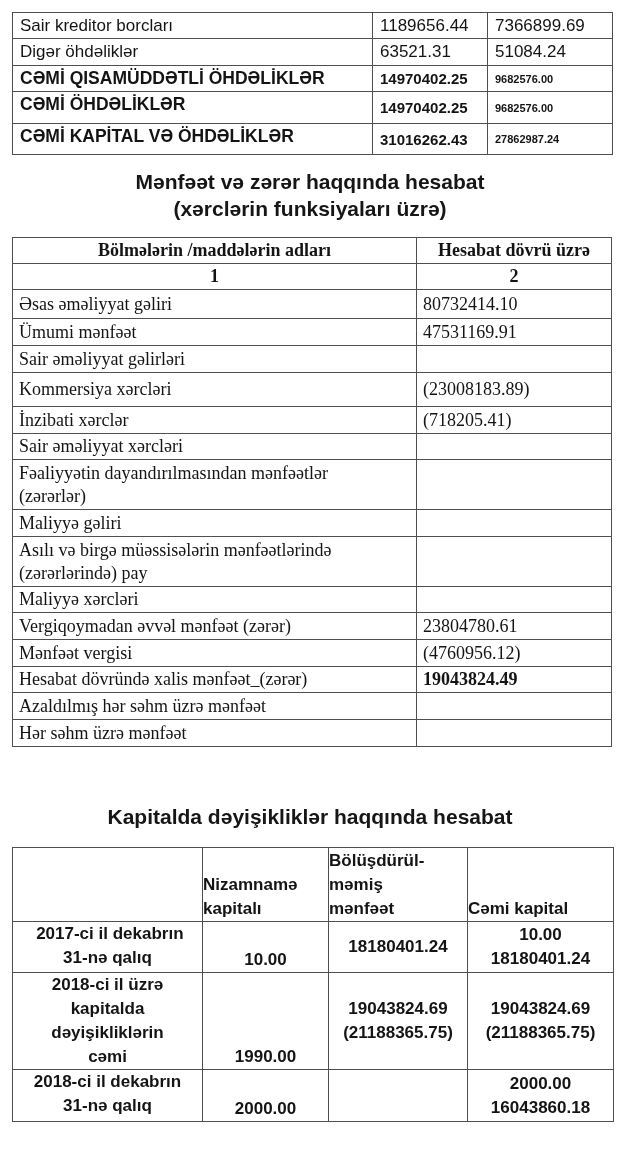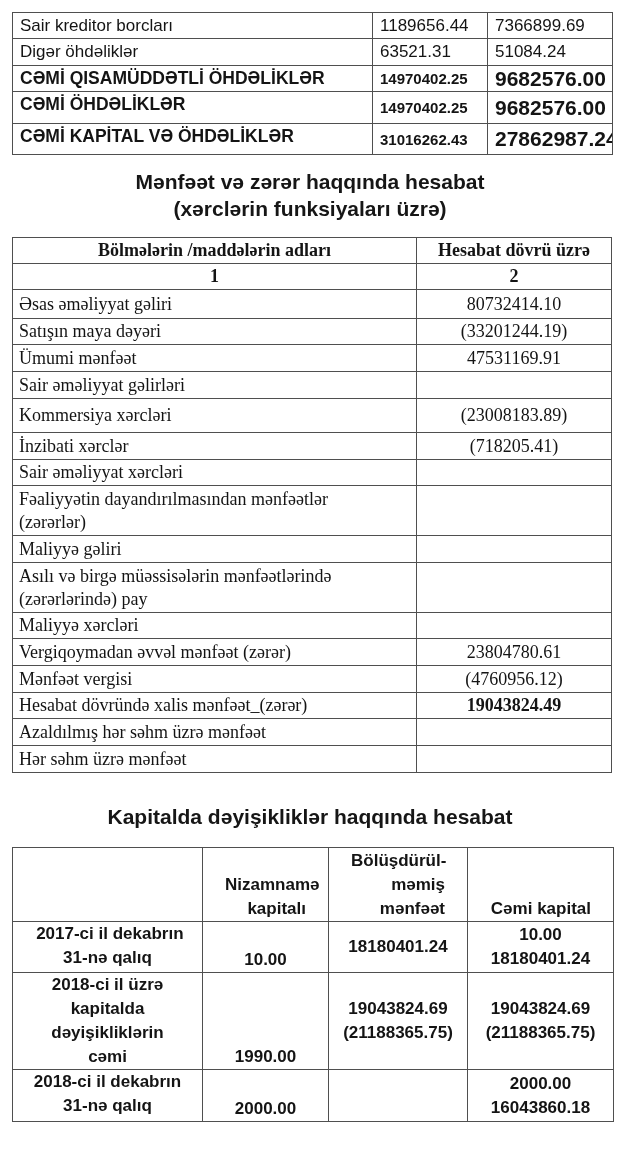--- a/index.html
+++ b/index.html
@@ -13,51 +13,51 @@
   table.tbl td {
     border:1.5px solid #4f4f4f; box-sizing:border-box; overflow:hidden;
   }
 
   
   #balance-table { left:12px; top:12px; width:600px;
     font-family:"Liberation Sans", sans-serif; font-size:17px; }
   #balance-table td { padding:0 7px; vertical-align:middle; white-space:nowrap; }
   #balance-table tr.bold td.lbl { font-weight:bold; font-size:17.5px; }
   #balance-table tr.bold td.v1 { font-weight:bold; font-size:15px; }
-  #balance-table tr.bold td.v2 { font-weight:bold; font-size:21px; }
+  #balance-table tr.bold td.v2 { font-weight:bold; font-size:11px; }
   #balance-table tr.top-lbl td.lbl { vertical-align:top; padding-top:2px; }
 
   
   .section-title {
     position:absolute; left:0; width:620px; text-align:center;
     font-family:"Liberation Sans", sans-serif; font-weight:bold;
     font-size:21px; line-height:27px; color:#161616;
   }
   #income-title { top:168px; }
   #equity-title { top:803px; }
 
   
   #income-table { left:12px; top:237px; width:599px;
     font-family:"Liberation Serif", serif; font-size:18px; line-height:23px; }
   #income-table td { padding:0 6px; vertical-align:middle;margin-left:35px; }
-  #income-table td.val { text-align:center; }
+  #income-table td.val { }
   #income-table tr.head td { font-weight:bold; text-align:center; }
   #income-table td.bold { font-weight:bold; }
   .line { display:block; }
 
   
   #equity-table { left:12px; top:847px; width:601px;
     font-family:"Liberation Sans", sans-serif; font-weight:bold;
     font-size:17px; line-height:24px; }
   #equity-table td { padding:0 7px; }
   #equity-table td.lbl { vertical-align:top; text-align:center; }
   #equity-table td.lbl .line { white-space:pre; }
   #equity-table td.bot { vertical-align:bottom; text-align:center; }
   #equity-table td.mid { vertical-align:middle; text-align:center; }
-  #equity-table tr.head td { text-align:right; padding:0 22px; }
+  #equity-table tr.head td { text-align:left; padding:0 0; }
   #equity-table tr.head td.h-bot { vertical-align:bottom; }
   #equity-table tr.head td.h-top { vertical-align:top; padding-top:1px; }
 </style>
 </head>
 <body>
 
 <table class="tbl" id="balance-table">
   <colgroup>
       <col style="width:360px">
       <col style="width:115px">
@@ -107,24 +107,20 @@
     <td>Bölmələrin /maddələrin adları</td>
     <td>Hesabat dövrü üzrə</td>
   </tr>
   <tr class="head" style="height:26px">
     <td>1</td>
     <td>2</td>
   </tr>
   <tr style="height:29px">
     <td>Əsas əməliyyat gəliri</td>
     <td class="val">80732414.10</td>
-  </tr>
-  <tr style="height:26px">
-    <td>Satışın maya dəyəri</td>
-    <td class="val">(33201244.19)</td>
   </tr>
   <tr style="height:27px">
     <td>Ümumi mənfəət</td>
     <td class="val">47531169.91</td>
   </tr>
   <tr style="height:27px">
     <td>Sair əməliyyat gəlirləri</td>
     <td class="val"></td>
   </tr>
   <tr style="height:34px">

